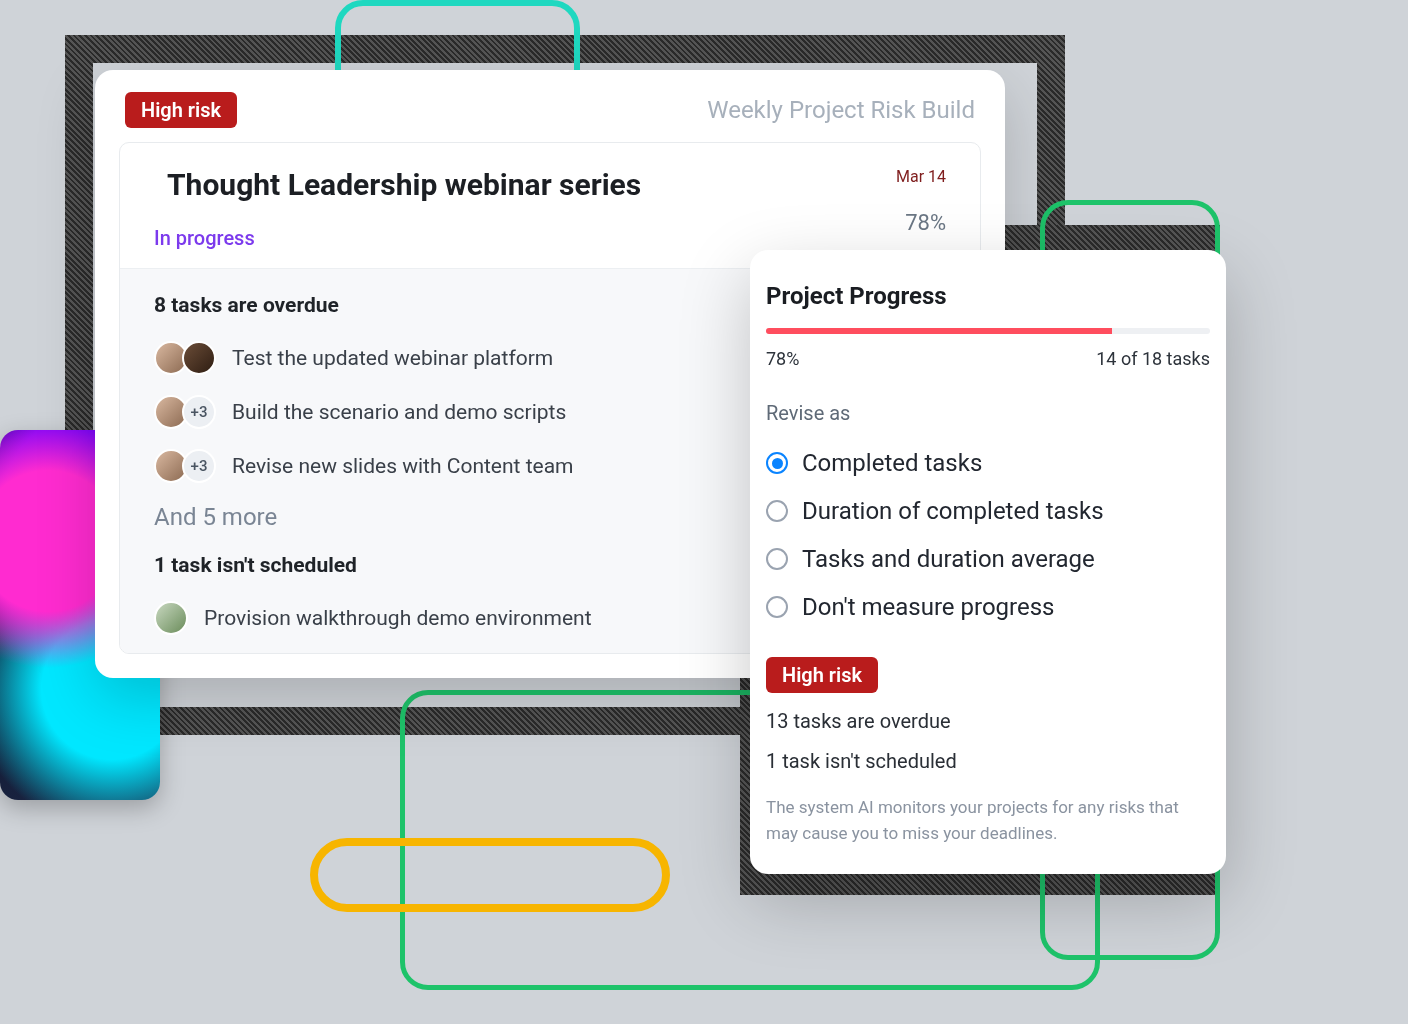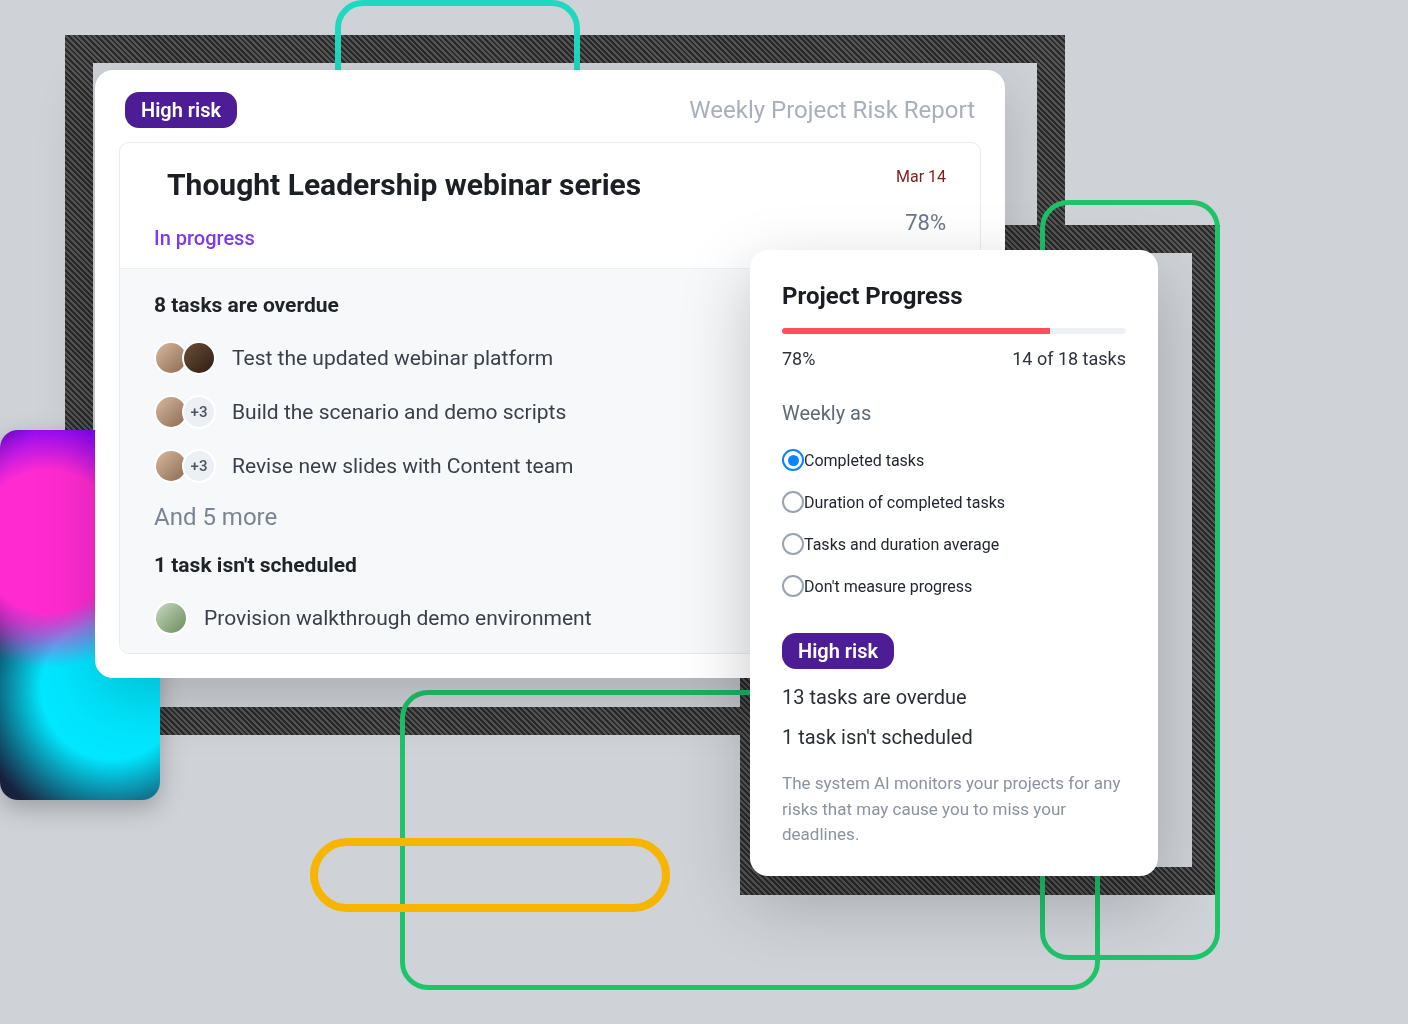--- a/index.html
+++ b/index.html
@@ -58,26 +58,26 @@
     box-shadow: 0 20px 60px rgba(0,0,0,.18);
     padding: 22px 0 24px 0;
     z-index: 10;
   }
   .report-header {
     display: flex; justify-content: space-between; align-items: center;
     padding: 0 30px 14px 30px;
   }
   .badge {
     display: inline-block;
-    background: #4c1d95;
+    background: #b91c1c;
     color: #fff;
     font-weight: 600;
     font-size: 20px;
     padding: 6px 16px;
-    border-radius: 14px;
+    border-radius: 6px;
   }
   .report-title { color: #a7b0bb; font-size: 24px; font-weight: 400; }
 
   .panel {
     border: 1px solid #e8ebee;
     border-radius: 10px;
     margin: 0 24px;
     overflow: hidden;
   }
   .panel-head {
@@ -112,33 +112,33 @@
   .task-status { font-weight: 600; font-size: 21px; white-space: nowrap; }
   .st-new    { color: #0a84ff; }
   .st-prog   { color: #0e9f7a; }
   .st-wait   { color: #f5a623; }
   .and-more  { color:#7a8594; font-size:24px; padding: 10px 0 22px 0; }
 
   
   .popover {
     position: absolute;
     top: 250px; left: 750px;
-    width: 408px;
+    width: 476px;
     background: #fff;
     border-radius: 18px;
     box-shadow: 0 25px 70px rgba(0,0,0,.22);
-    padding: 32px 32px 28px;
+    padding: 32px 16px 28px;
     z-index: 20;
   }
   .pop-title { font-size: 24px; font-weight: 700; color:#1a1d22; margin-bottom: 18px; }
   .bar-track { width:100%; height:6px; background:#eef0f3; border-radius:3px; overflow:hidden; }
   .bar-fill  { height:100%; background:#ff4d5e; }
   .bar-meta  { display:flex; justify-content:space-between; font-size:18px; color:#2d333b; margin-top:14px; }
   .measure-label { color:#5f6a77; font-size:20px; margin-top:32px; margin-bottom:14px; }
-  .radio-row { display:flex; align-items:center; padding:10px 0; font-size:16px; color:#222730; }
+  .radio-row { display:flex; align-items:center; gap:14px; padding:10px 0; font-size:24px; color:#222730; }
   .radio {
     width:22px; height:22px; border-radius:50%;
     border:2px solid #9aa3b0; display:inline-flex;
     align-items:center; justify-content:center;
   }
   .radio.selected { border-color:#0a84ff; }
   .radio.selected::after {
     content:""; width:11px; height:11px; border-radius:50%; background:#0a84ff;
   }
   .pop-badge-wrap { margin-top:26px; }
@@ -158,21 +158,21 @@
 <div class="noise-frame frame-right"></div>
 <div class="ring ring-green"></div>
 <div class="ring ring-green2"></div>
 <div class="ring ring-yellow"></div>
 <div class="blob"></div>
 <div class="ring ring-teal"></div>
 
 <div class="report-card">
   <div class="report-header">
     <span class="badge">High risk</span>
-    <span class="report-title">Weekly Project Risk Report</span>
+    <span class="report-title">Weekly Project Risk Build</span>
   </div>
 
   <div class="panel">
     <div class="panel-head">
       <div>
         <div class="panel-title">Thought Leadership webinar series</div>
         <div class="panel-sub">In progress</div>
       </div>
       <div class="panel-meta">
         <div class="panel-date">Mar 14</div>
@@ -228,21 +228,21 @@
 <div class="popover">
   <div class="pop-title">Project Progress</div>
   <div class="bar-track">
     <div class="bar-fill" style="width:78%"></div>
   </div>
   <div class="bar-meta">
     <span>78%</span>
     <span>14 of 18 tasks</span>
   </div>
 
-  <div class="measure-label">Weekly as</div>
+  <div class="measure-label">Revise as</div>
 
   <div class="radio-row">
     <span class="radio selected"></span>
     <span>Completed tasks</span>
   </div>
   <div class="radio-row">
     <span class="radio"></span>
     <span>Duration of completed tasks</span>
   </div>
   <div class="radio-row">

